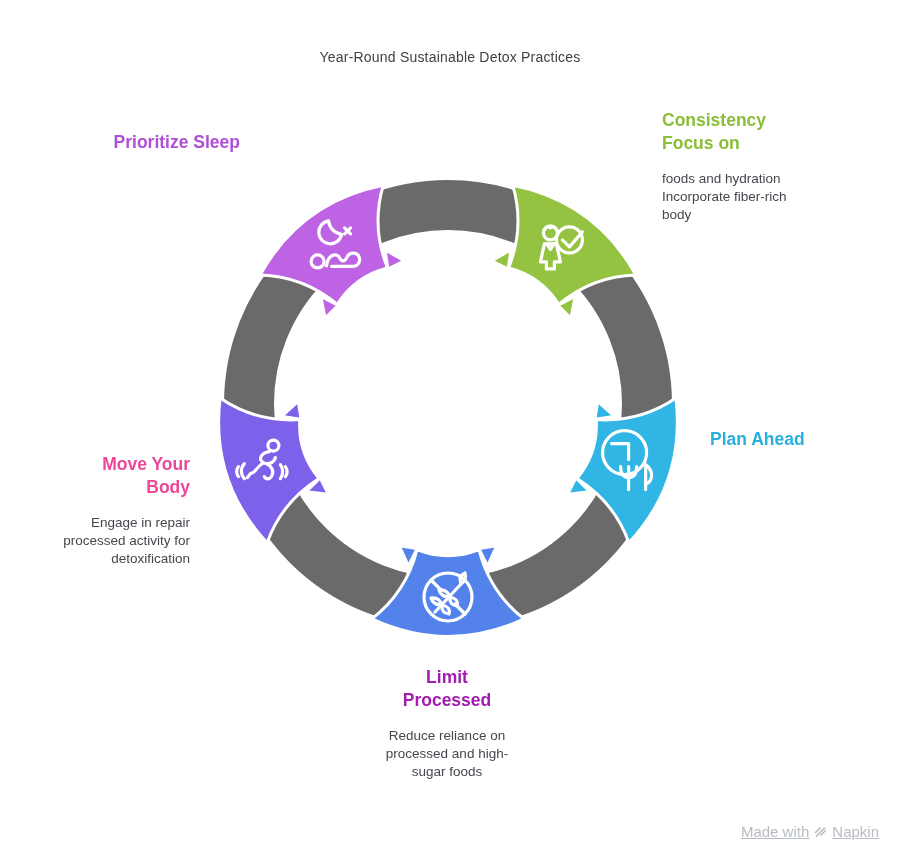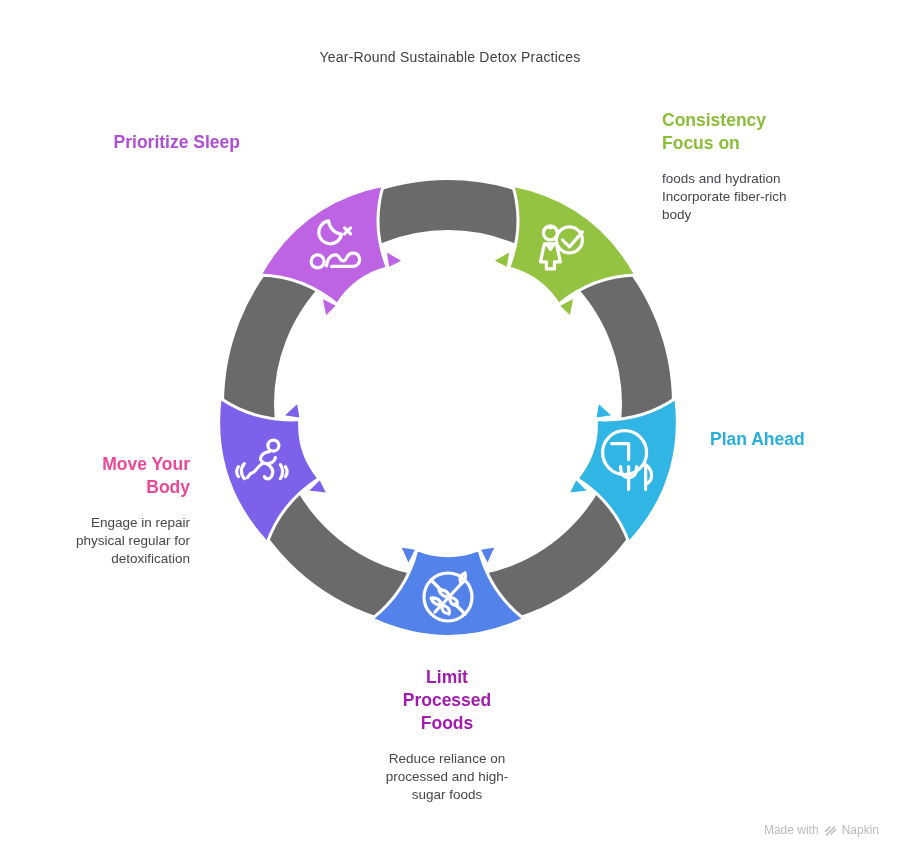--- a/index.html
+++ b/index.html
@@ -10,21 +10,21 @@
   .title{
     position:absolute;top:49px;left:0;width:900px;text-align:center;
     font-size:14px;font-weight:500;color:#3e4247;letter-spacing:.2px;
   }
   #cycle-svg{position:absolute;left:0;top:0;}
   .seg-label{position:absolute;}
   .seg-head{font-size:17.5px;font-weight:700;line-height:23px;}
   .seg-desc{margin-top:15px;font-size:13.5px;line-height:18px;color:#46474e;}
   .watermark{
     position:absolute;right:21px;top:823px;display:flex;align-items:center;gap:5px;
-    font-size:12px;color:#b7bbc2;
+    font-size:15px;color:#b7bbc2;text-decoration:underline;
   }
   .watermark svg{display:block;}
 </style>
 </head>
 <body>
 
 <div class="stage">
   <div class="title">Year-Round Sustainable Detox Practices</div>
 
   <svg id="cycle-svg" width="900" height="858" viewBox="0 0 900 858">
@@ -113,36 +113,35 @@
       </div>
       <div class="seg-label" style="left: 710px; top: 428px; width: 185px; text-align: left;">
         <div class="seg-head" style="color: rgb(41, 175, 222);">
           <div>Plan Ahead</div>
         </div>
       </div>
       <div class="seg-label" style="left: 362px; top: 666px; width: 170px; text-align: center;">
         <div class="seg-head" style="color: #a21caf;">
           <div>Limit</div>
           <div>Processed</div>
-          <div>Foods</div>
         </div>
         <div class="seg-desc">
           <div>Reduce reliance on</div>
           <div>processed and high-</div>
           <div>sugar foods</div>
         </div>
       </div>
       <div class="seg-label" style="left: 20px; top: 416px; width: 170px; text-align: right;">
         <div class="seg-head" style="color: #ec4899; margin-top: 37px;">
           <div>Move Your</div>
           <div>Body</div>
         </div>
         <div class="seg-desc">
           <div>Engage in repair</div>
-          <div>physical regular for</div>
+          <div>processed activity for</div>
           <div>detoxification</div>
         </div>
       </div>
     </div>
 
   <div class="watermark">
     <span>Made with</span>
     <svg width="13" height="13" viewBox="0 0 13 13">
       <g fill="none" stroke="#b7bbc2" stroke-width="1.6" stroke-linecap="round">
         <path d="M1.5,7.5 L6,3"></path>

